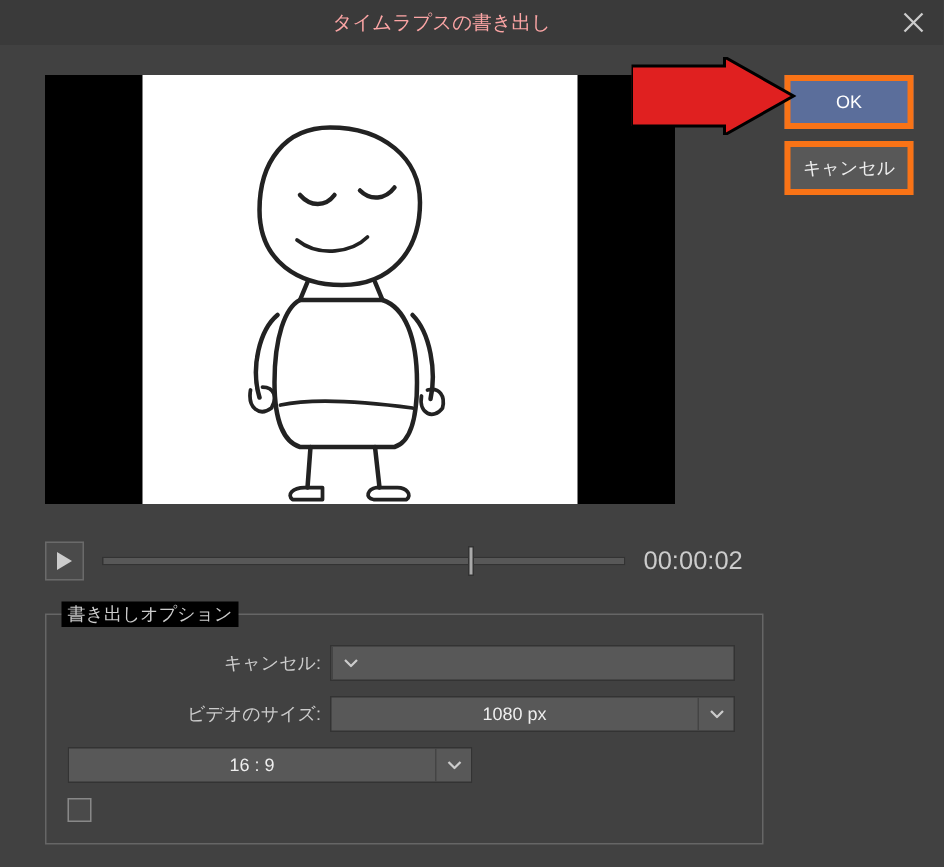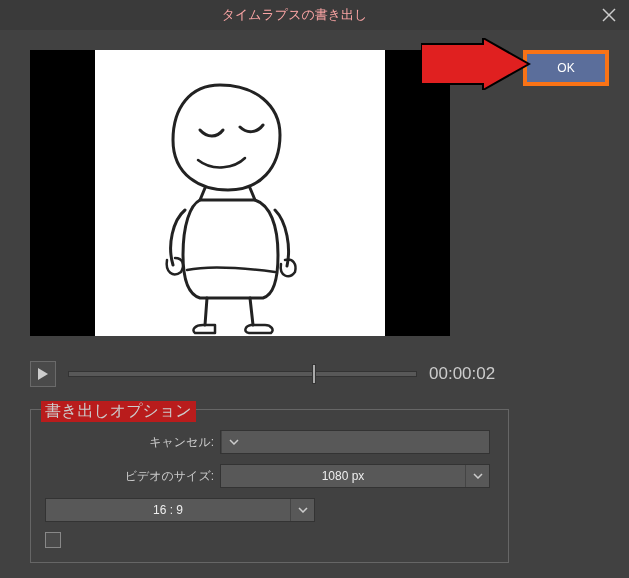--- a/index.html
+++ b/index.html
@@ -110,24 +110,24 @@
   .options-group {
     margin-top: 22px;
     border: 1px solid #666;
     padding: 20px 14px 14px 14px;
     position: relative;
   }
   .group-legend {
     position: absolute;
     top: -9px;
     left: 10px;
-    background: #b91c1c;
+    background: #000000;
     padding: 0 4px;
     color: #ccc;
-    font-size: 16px;
+    font-size: 12px;
   }
   .opt-row {
     display: flex;
     align-items: center;
     margin-bottom: 10px;
   }
   .opt-label {
     width: 175px;
     text-align: right;
     color: #ccc;
@@ -305,20 +305,23 @@
         <div class="chk"></div>
       </div>
     </div>
 
   </div>
 
   <div class="right-buttons">
     <div class="btn btn-ok">
       <span>OK</span>
     </div>
+    <div class="btn btn-cancel">
+      <span>キャンセル</span>
+    </div>
   </div>
 </div>
 
 <div class="arrow-overlay">
   <svg viewBox="0 0 110 52">
     <polygon points="0,6 62,6 62,0 108,26 62,52 62,46 0,46" fill="#e02020" stroke="#000" stroke-width="2"></polygon>
   </svg>
 </div>
 
 </body></html>

